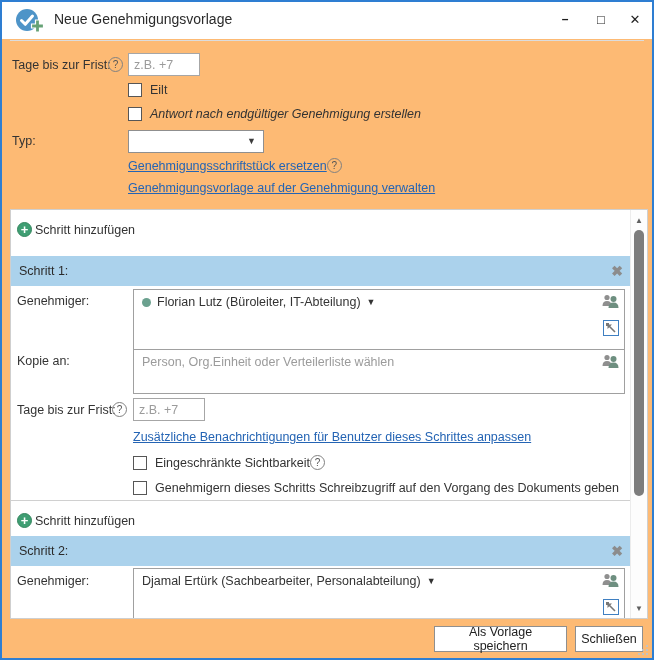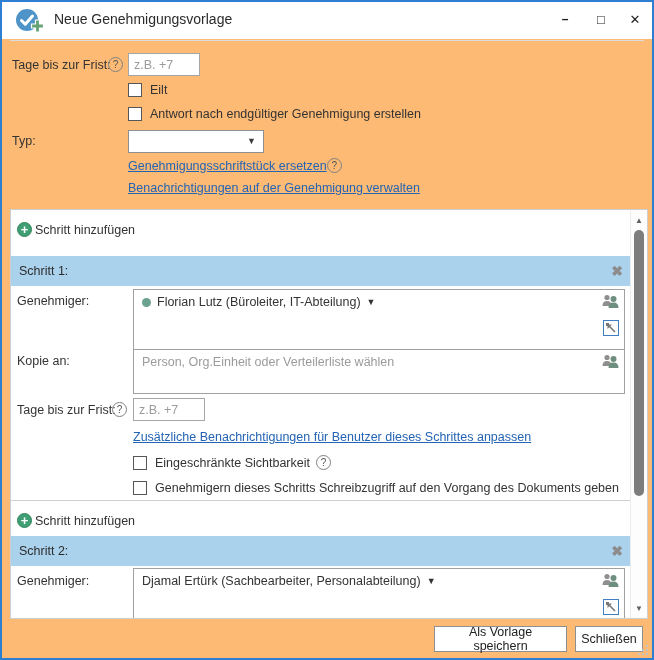--- a/index.html
+++ b/index.html
@@ -80,33 +80,33 @@
   <div class="tsep"></div>
 
   <span class="lbl" style="left:10px;top:56px;">Tage bis zur Frist:</span>
   <span class="help" style="position:absolute;left:106px;top:55px;">?</span>
   <input class="txt" style="left: 126px; top: 51px; width: 72px; height: 23px;" placeholder="z.B. +7">
 
   <div class="cb" style="left:126px;top:81px;"></div>
   <span class="lbl" style="left:148px;top:81px;">Eilt</span>
 
   <div class="cb" style="left:126px;top:105px;"></div>
-  <span class="lbl" style="left:148px;top:105px;">Antwort nach endgültiger Genehmigung erstellen</span>
+  <span class="lbl" style="left:148px;top:105px;font-style:italic;">Antwort nach endgültiger Genehmigung erstellen</span>
 
   <span class="lbl" style="left:10px;top:132px;">Typ:</span>
   <div class="combo" style="left:126px;top:128px;width:136px;height:23px;">
     <span style="flex:1;font-size:12.5px;"></span>
     <span class="caret">▼</span>
   </div>
 
   <span style="position:absolute;left:126px;top:156px;display:inline-flex;align-items:center;gap:0;">
     <a class="lnk" href="#">Genehmigungsschriftstück ersetzen</a>
     <span class="help">?</span>
   </span>
-  <a class="lnk" style="position:absolute;left:126px;top:179px;" href="#">Benachrichtigungen auf der Genehmigung verwalten</a>
+  <a class="lnk" style="position:absolute;left:126px;top:179px;" href="#">Genehmigungsvorlage auf der Genehmigung verwalten</a>
 
   <div class="scrollarea">
     <div class="content">
 
       <div class="addstep" style="top:12px;">
         <span class="plus">+</span>
         <span class="alabel">Schritt hinzufügen</span>
       </div>
 
       <div class="stephdr" style="top:46px;">
@@ -151,21 +151,21 @@
         </span>
       </div>
 
       <span class="lbl" style="left:6px;top:193px;">Tage bis zur Frist:</span>
       <span class="help" style="position:absolute;left:101px;top:192px;">?</span>
       <input class="txt" style="left: 122px; top: 188px; width: 72px; height: 23px;" placeholder="z.B. +7">
 
       <a class="lnk" style="position:absolute;left:122px;top:220px;" href="#">Zusätzliche Benachrichtigungen für Benutzer dieses Schrittes anpassen</a>
 
       <div class="cb" style="left:122px;top:246px;"></div>
-      <span style="position:absolute;left:144px;top:245px;display:inline-flex;align-items:center;gap:6px;">
+      <span style="position:absolute;left:144px;top:245px;display:inline-flex;align-items:center;">
         <span class="lbl" style="position:static;">Eingeschränkte Sichtbarkeit</span>
         <span class="help">?</span>
       </span>
 
       <div class="cb" style="left:122px;top:271px;"></div>
       <span style="position:absolute;left:144px;top:270px;display:inline-flex;align-items:flex-end;gap:18px;">
         <span class="lbl" style="position:static;">Genehmigern dieses Schritts Schreibzugriff auf den Vorgang des Dokuments geben</span>
         <span class="help">?</span>
       </span>
 

